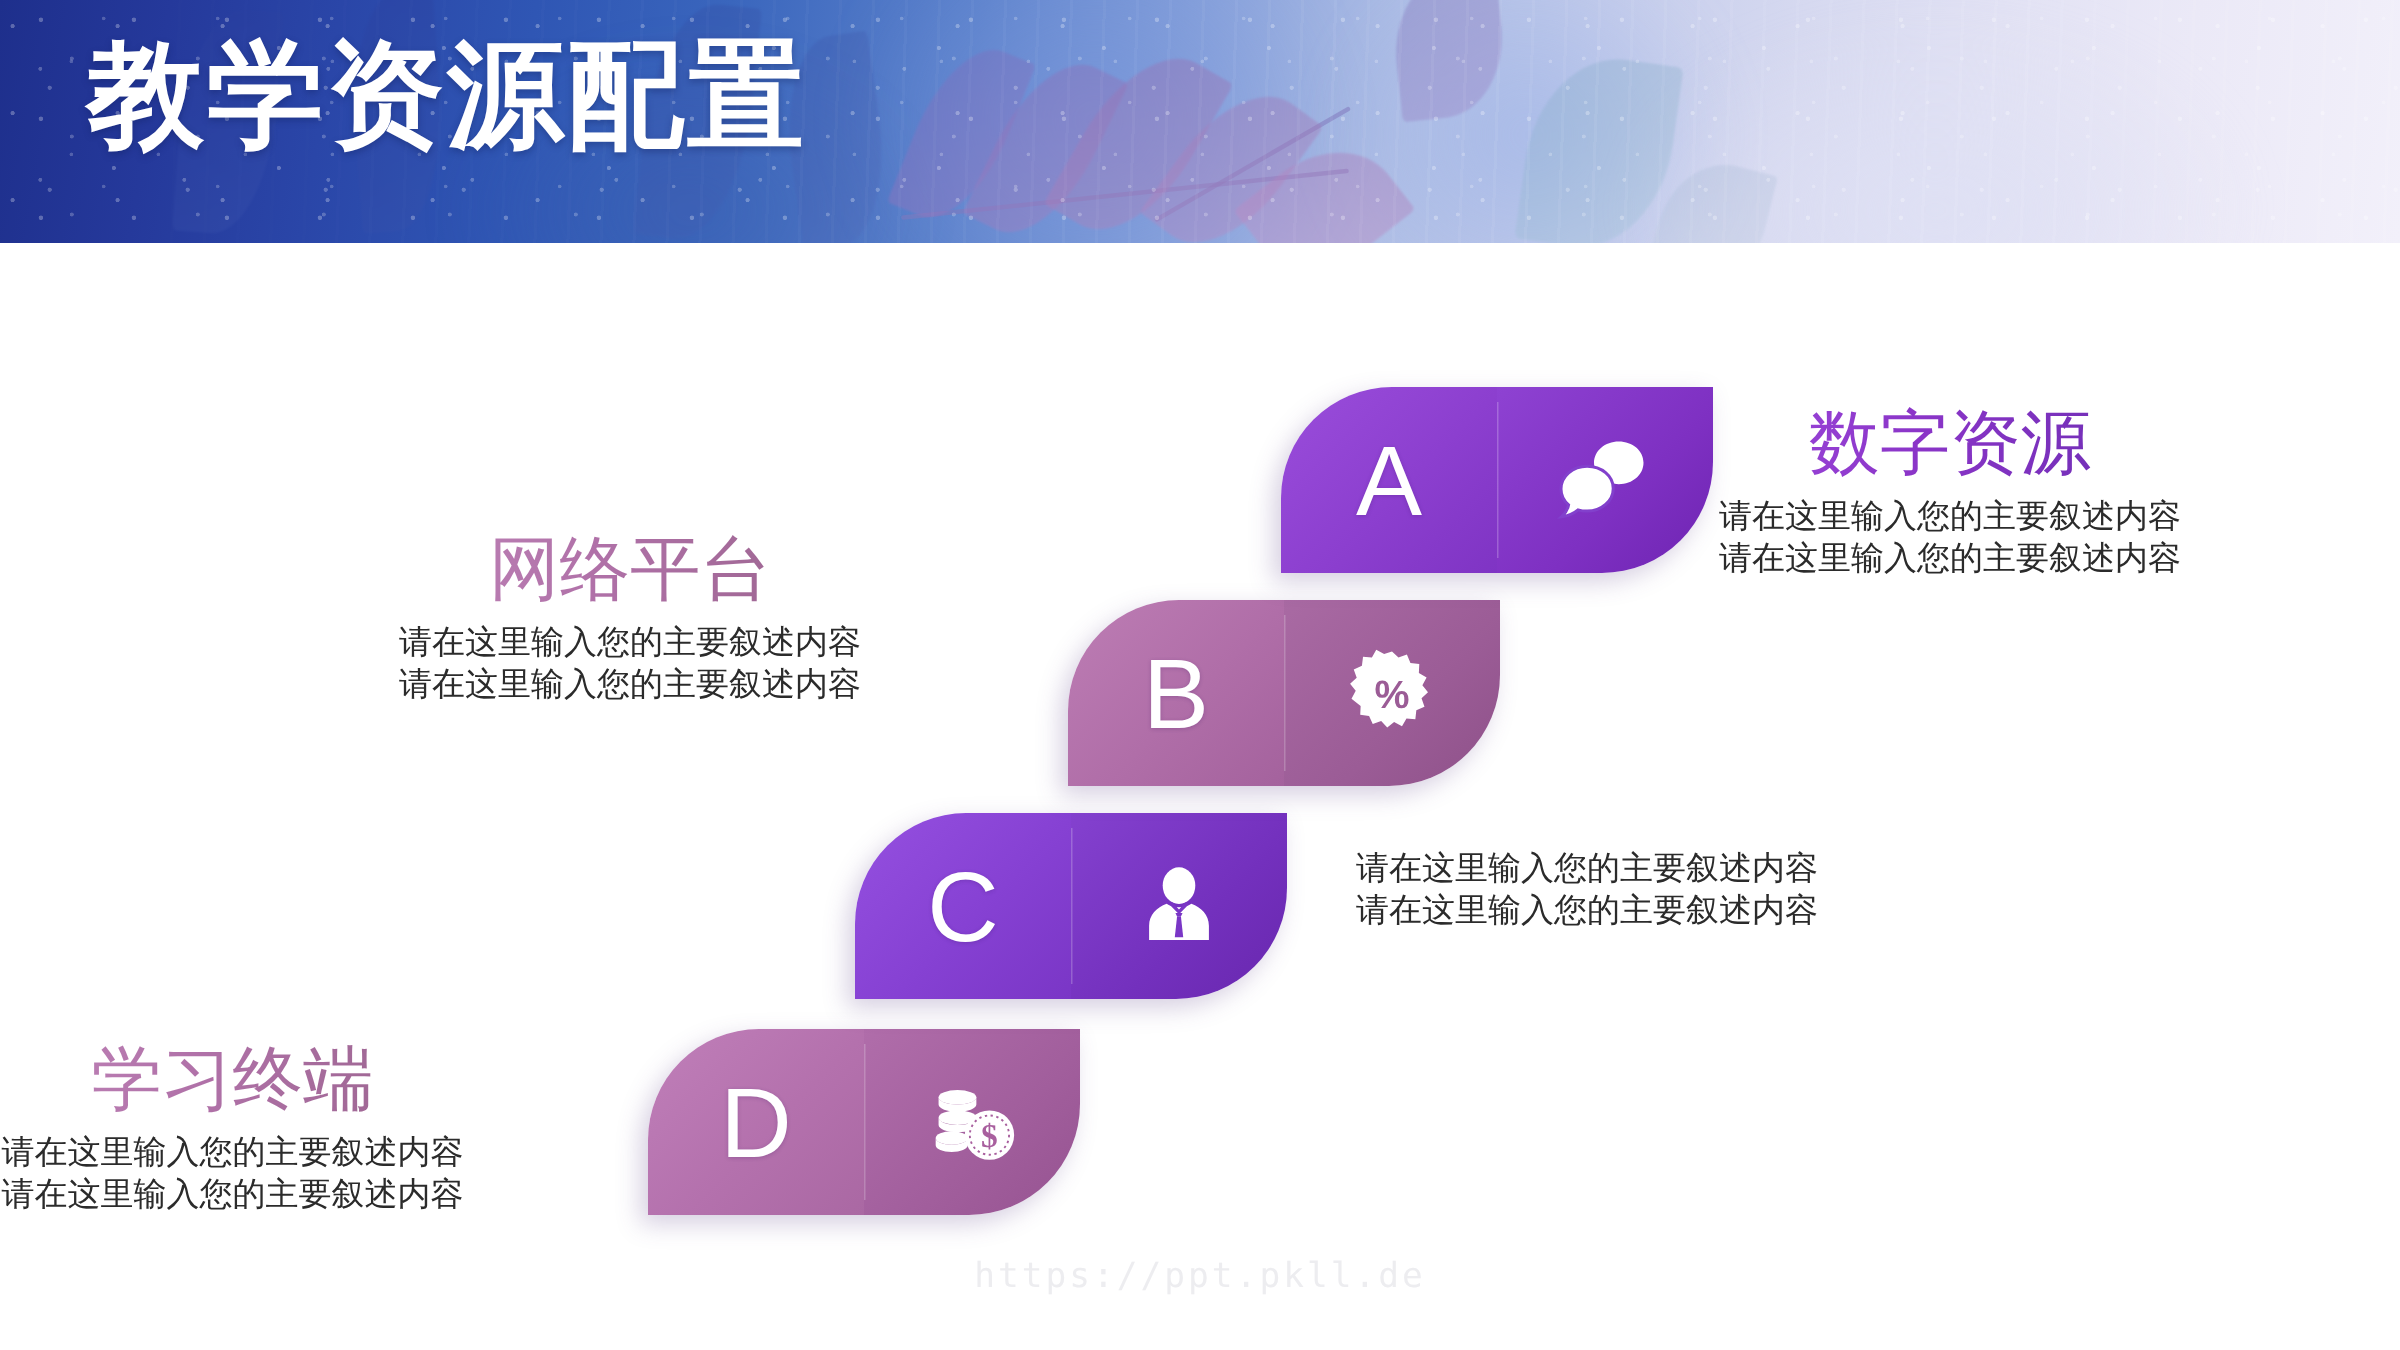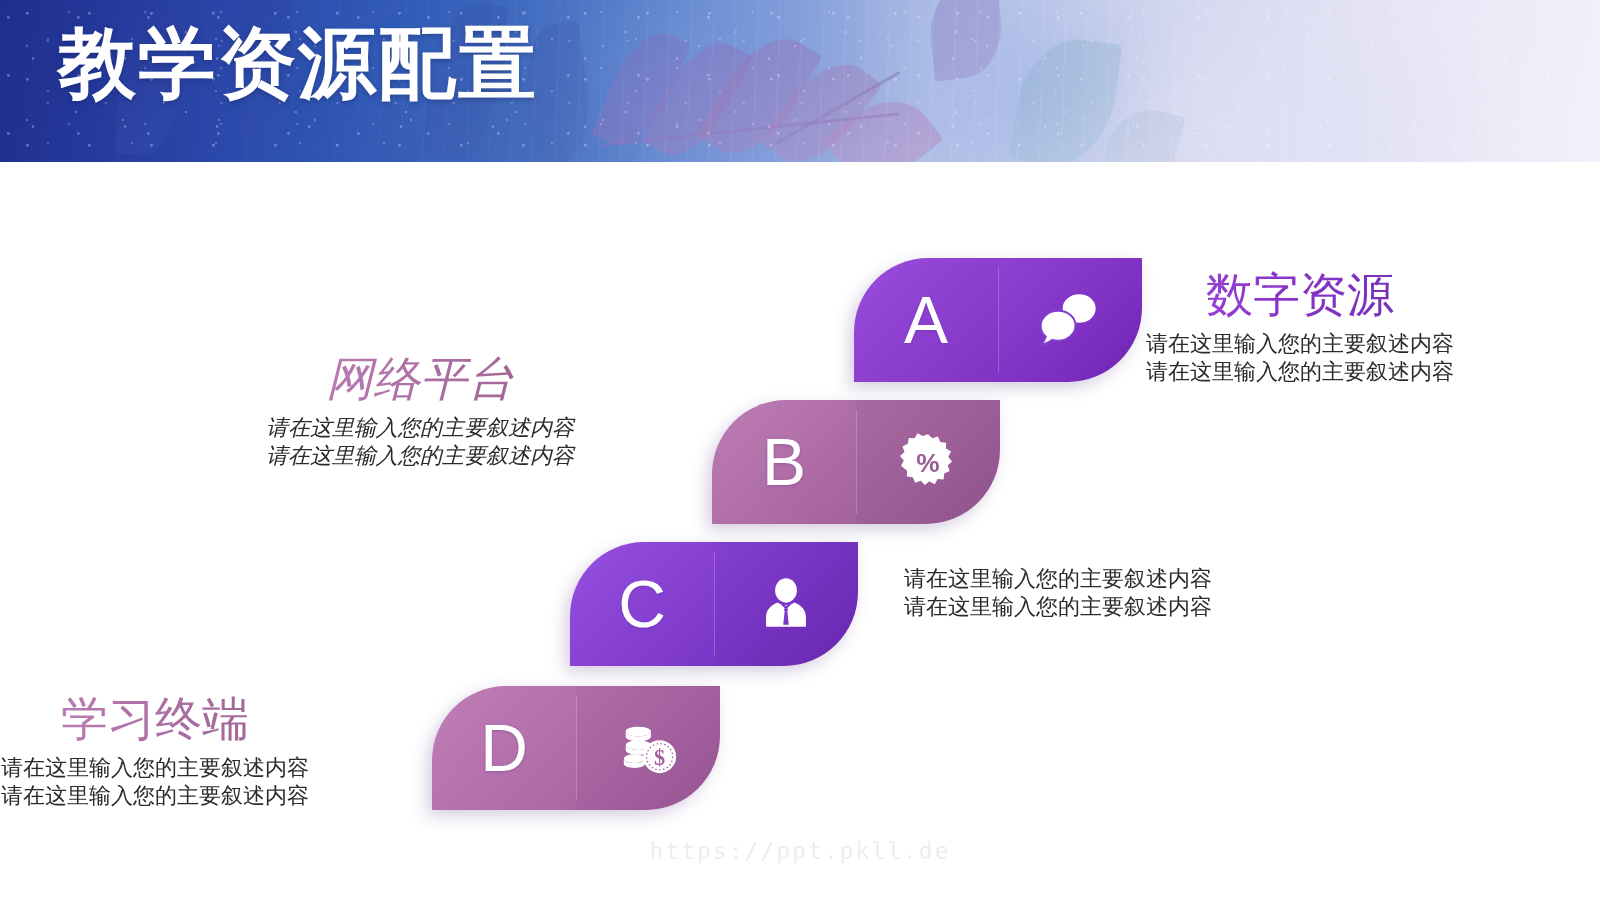--- a/index.html
+++ b/index.html
@@ -285,21 +285,21 @@
       </span>
     </div>
   </div>
 
   <div class="label-block ta-right" style="right:70px; top:268px; width:460px;">
     <div class="label-title grad-purple">数字资源</div>
     <div class="label-body" style="margin-top:8px;">请在这里输入您的主要叙述内容</div>
     <div class="label-body">请在这里输入您的主要叙述内容</div>
   </div>
 
-  <div class="label-block ta-right" style="left:190px; top:352px; width:460px;font-style:italic;">
+  <div class="label-block ta-right" style="left:190px; top:352px; width:460px;">
     <div class="label-title grad-mauve">网络平台</div>
     <div class="label-body" style="margin-top:8px;">请在这里输入您的主要叙述内容</div>
     <div class="label-body">请在这里输入您的主要叙述内容</div>
   </div>
 
   <div class="label-block ta-right" style="left:828px; top:557px; width:460px;">
     <div class="label-body" style="margin-top:8px;">请在这里输入您的主要叙述内容</div>
     <div class="label-body">请在这里输入您的主要叙述内容</div>
   </div>
 

